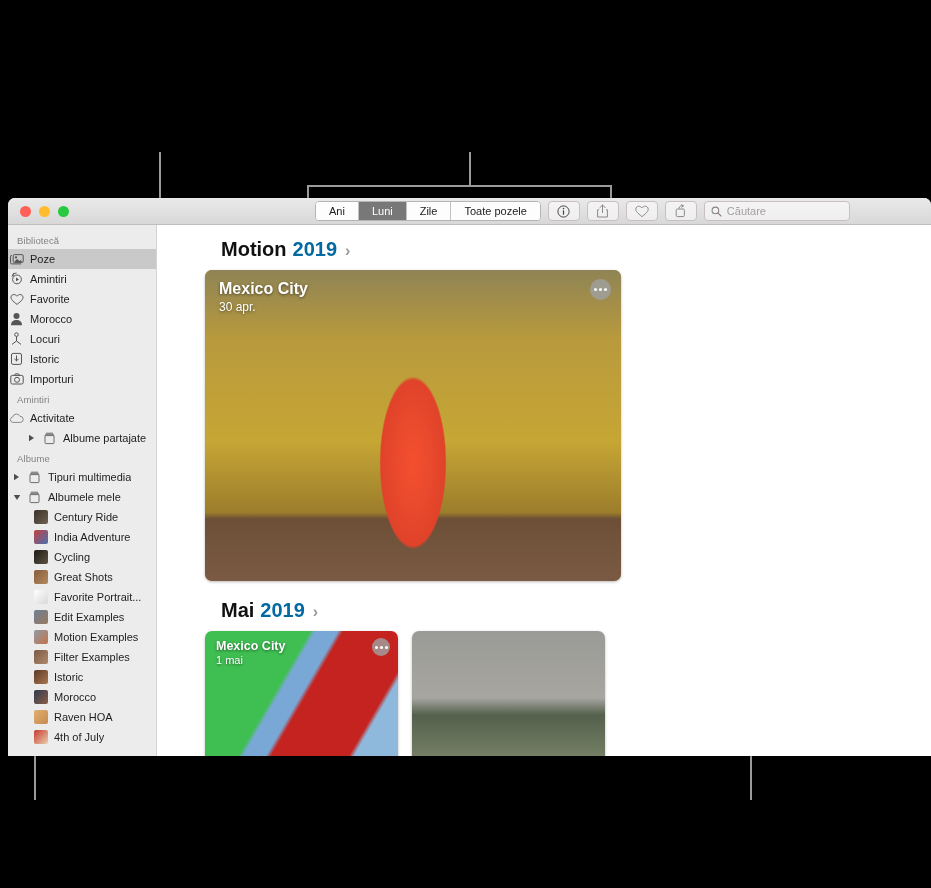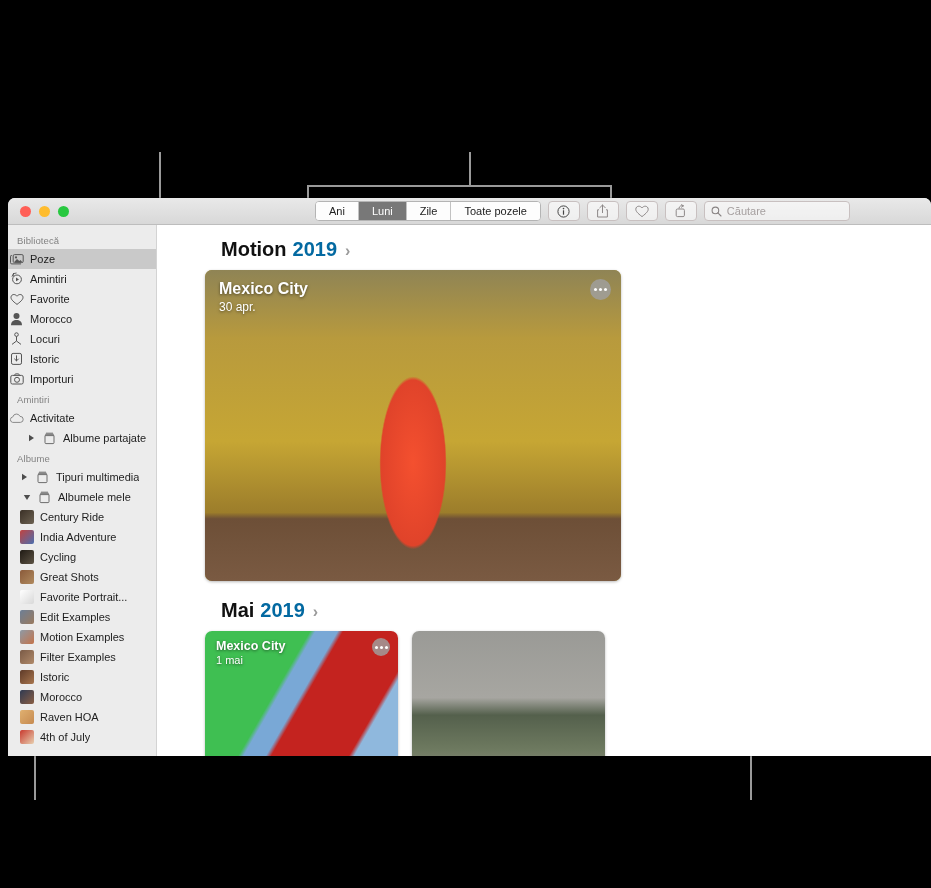--- a/index.html
+++ b/index.html
@@ -72,21 +72,21 @@
   .sec-head {
     font-size: 9.5px; color: #828282; padding: 5px 0 3px 9px; letter-spacing: .1px;
   }
   .srow {
     display: flex; align-items: center; height: 20px; padding-left: 1px;
     font-size: 11px; color: #1d1d1d; gap: 6px;
   }
   .srow.selected { background: #c9c9c9; }
   .srow .ico { width: 15px; height: 15px; display: flex; align-items: center; justify-content: center; flex: 0 0 15px; }
   .srow .lbl { white-space: nowrap; overflow: hidden; text-overflow: ellipsis; }
-  .srow.indent { padding-left: 12px; }
+  .srow.indent { padding-left: 26px; }
   .disc { width: 9px; flex: 0 0 9px; display: flex; align-items: center; justify-content: center; }
   .disc svg { display: block; }
   .thumb { width: 14px; height: 14px; border-radius: 2px; flex: 0 0 14px; }
 
   
   #content {
     position: absolute; left: 149px; top: 27px; width: 774px; height: 531px;
     background: #fff; overflow: hidden;
   }
   .month {
@@ -323,36 +323,36 @@
           <svg width="13" height="13" viewBox="0 0 13 13">
             <path d="M2 3.6 H11 V10.6 A1 1 0 0 1 10 11.6 H3 A1 1 0 0 1 2 10.6Z" fill="none" stroke="#6d6d6d" stroke-width="1"></path>
             <path d="M2.6 2.3 H10.4 M3.4 1.2 H9.6" stroke="#6d6d6d" stroke-width="1" stroke-linecap="round"></path>
           </svg>
         </span>
         <span class="lbl">Albume partajate</span>
       </div>
 
       <div class="sec-head">Albume</div>
 
-      <div class="srow" style="padding-left:12px;">
+      <div class="srow" style="padding-left:4px;">
         <span class="disc">
           <svg width="7" height="8" viewBox="0 0 7 8">
               <path d="M1 .8 L6 4 L1 7.2Z" fill="#4d4d4d"></path>
             </svg>
         </span>
         <span class="ico">
           <svg width="13" height="13" viewBox="0 0 13 13">
             <path d="M2 3.6 H11 V10.6 A1 1 0 0 1 10 11.6 H3 A1 1 0 0 1 2 10.6Z" fill="none" stroke="#6d6d6d" stroke-width="1"></path>
             <path d="M2.6 2.3 H10.4 M3.4 1.2 H9.6" stroke="#6d6d6d" stroke-width="1" stroke-linecap="round"></path>
           </svg>
         </span>
         <span class="lbl">Tipuri multimedia</span>
       </div>
 
-      <div class="srow" style="padding-left:14px;">
+      <div class="srow" style="padding-left:4px;">
         <span class="disc">
           <svg width="8" height="7" viewBox="0 0 8 7">
               <path d="M.8 1 L7.2 1 L4 6Z" fill="#4d4d4d"></path>
             </svg>
         </span>
         <span class="ico">
           <svg width="13" height="13" viewBox="0 0 13 13">
             <path d="M2 3.6 H11 V10.6 A1 1 0 0 1 10 11.6 H3 A1 1 0 0 1 2 10.6Z" fill="none" stroke="#6d6d6d" stroke-width="1"></path>
             <path d="M2.6 2.3 H10.4 M3.4 1.2 H9.6" stroke="#6d6d6d" stroke-width="1" stroke-linecap="round"></path>
           </svg>

